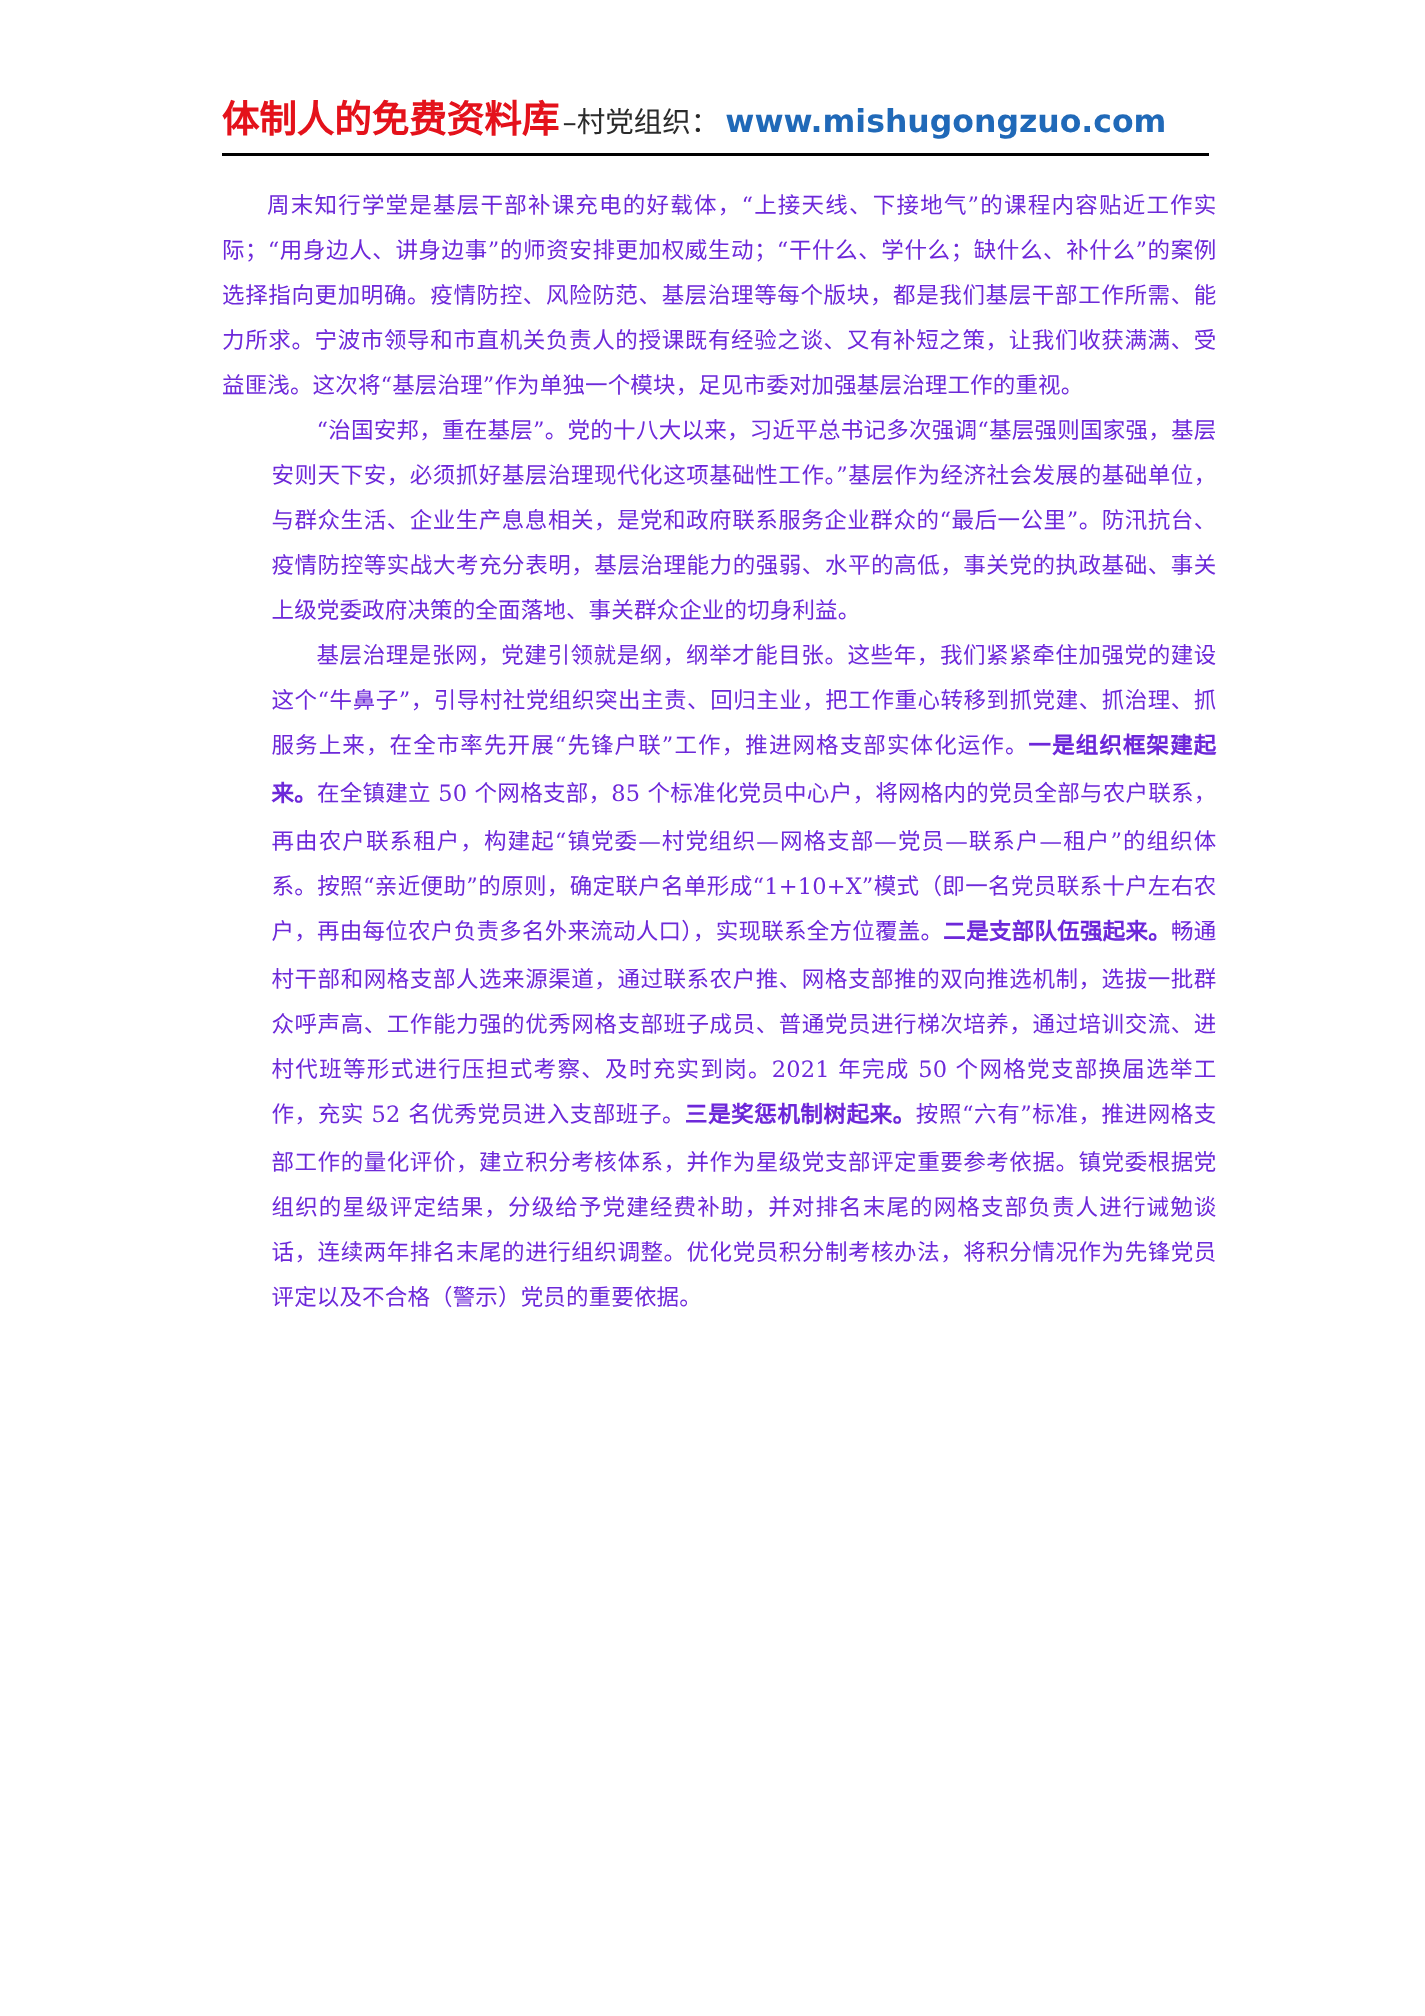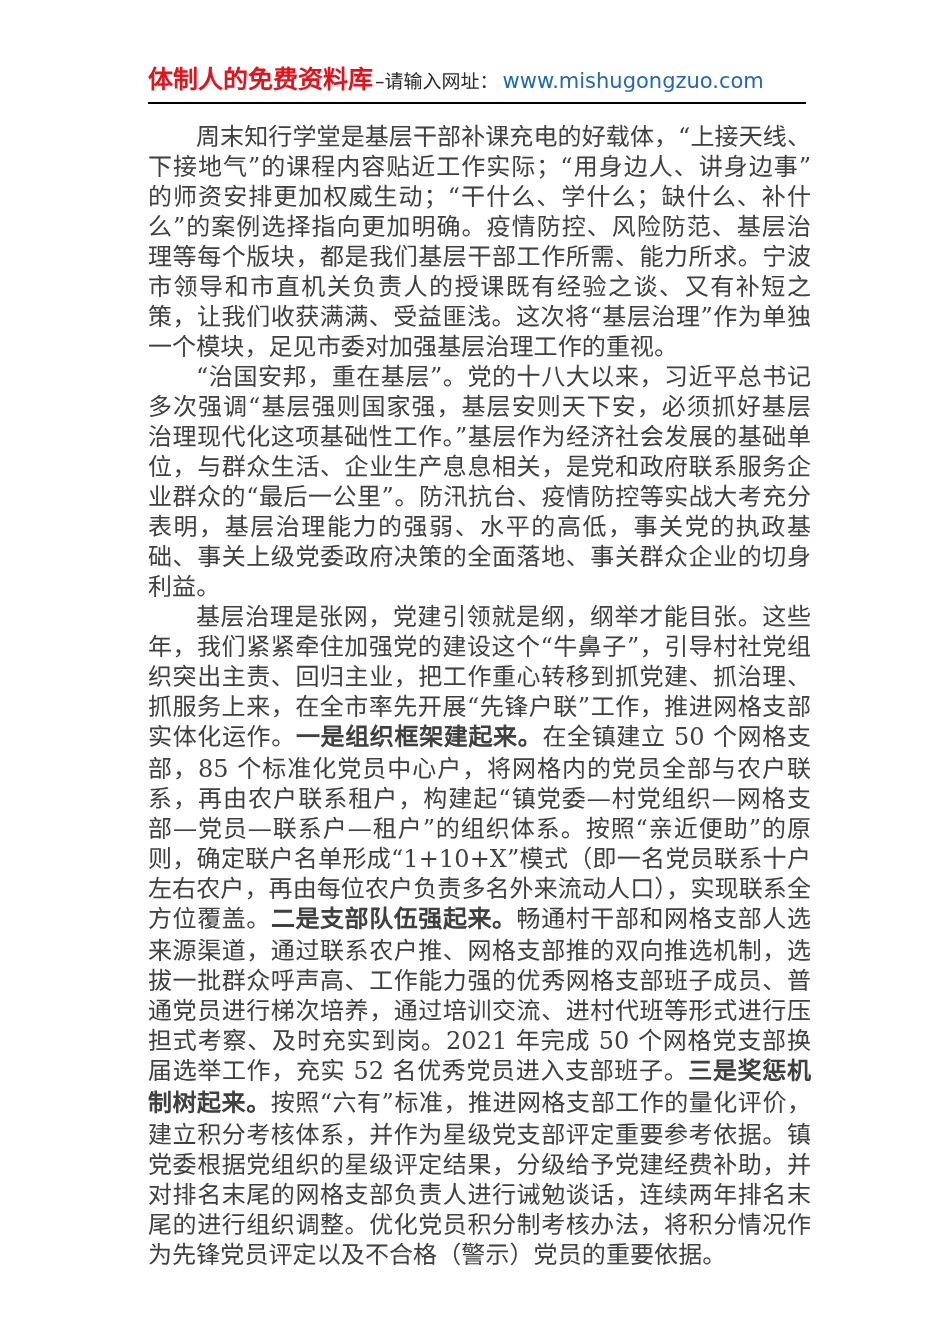--- a/index.html
+++ b/index.html
@@ -75,31 +75,32 @@
 
   
   .doc-body {
     position: absolute;
     left: 148px;
     top: 122px;
     width: 663px;
   }
   p.para {
     margin: 0 0 0 0;
-    font-size: 24px;
+    font-size: 15px;
     line-height: 30px;
     text-align: justify;
     text-justify: inter-ideograph;
     text-indent: 2em;
     font-family: "DejaVu Serif", "Liberation Serif", serif;
-    color: #404040;
+    color: #6d28d9;
     letter-spacing: 0.1px;
   }
   p.para + p.para {
     margin-top: 0;
+    margin-left: 33px;
   }
   p.heading {
     margin: 0;
     font-size: 20.5px;
     line-height: 30px;
     text-align: justify;
     text-justify: inter-ideograph;
     text-indent: 2em;
     font-weight: bold;
     font-family: "DejaVu Sans", "Liberation Sans", sans-serif;
@@ -110,21 +111,21 @@
     font-family: Liberation Mono, monospace;
   }
 </style>
 </head>
 <body>
 
 <div class="page">
 
   <div class="header-band">
     <div class="header-line">
-      <span class="header-brand" style="color: rgb(228, 18, 27); margin-top: 44px;">体制人的免费资料库</span><span class="header-sep">–请输入网址：</span><span class="header-url" style="color: rgb(32, 105, 184);">www.mishugongzuo.com</span>
+      <span class="header-brand" style="color: rgb(228, 18, 27); margin-top: 44px;">体制人的免费资料库</span><span class="header-sep">–村党组织：</span><span class="header-url" style="color: rgb(32, 105, 184); font-weight: bold;">www.mishugongzuo.com</span>
     </div>
     <div class="header-rule" style="border-top-color: rgb(0, 0, 0);"></div>
   </div>
 
   <div class="doc-body">
 
     <p class="para">周末知行学堂是基层干部补课充电的好载体，“上接天线、下接地气”的课程内容贴近工作实际；“用身边人、讲身边事”的师资安排更加权威生动；“干什么、学什么；缺什么、补什么”的案例选择指向更加明确。疫情防控、风险防范、基层治理等每个版块，都是我们基层干部工作所需、能力所求。宁波市领导和市直机关负责人的授课既有经验之谈、又有补短之策，让我们收获满满、受益匪浅。这次将“基层治理”作为单独一个模块，足见市委对加强基层治理工作的重视。</p>
 
     <p class="para">“治国安邦，重在基层”。党的十八大以来，习近平总书记多次强调“基层强则国家强，基层安则天下安，必须抓好基层治理现代化这项基础性工作。”基层作为经济社会发展的基础单位，与群众生活、企业生产息息相关，是党和政府联系服务企业群众的“最后一公里”。防汛抗台、疫情防控等实战大考充分表明，基层治理能力的强弱、水平的高低，事关党的执政基础、事关上级党委政府决策的全面落地、事关群众企业的切身利益。</p>
 

